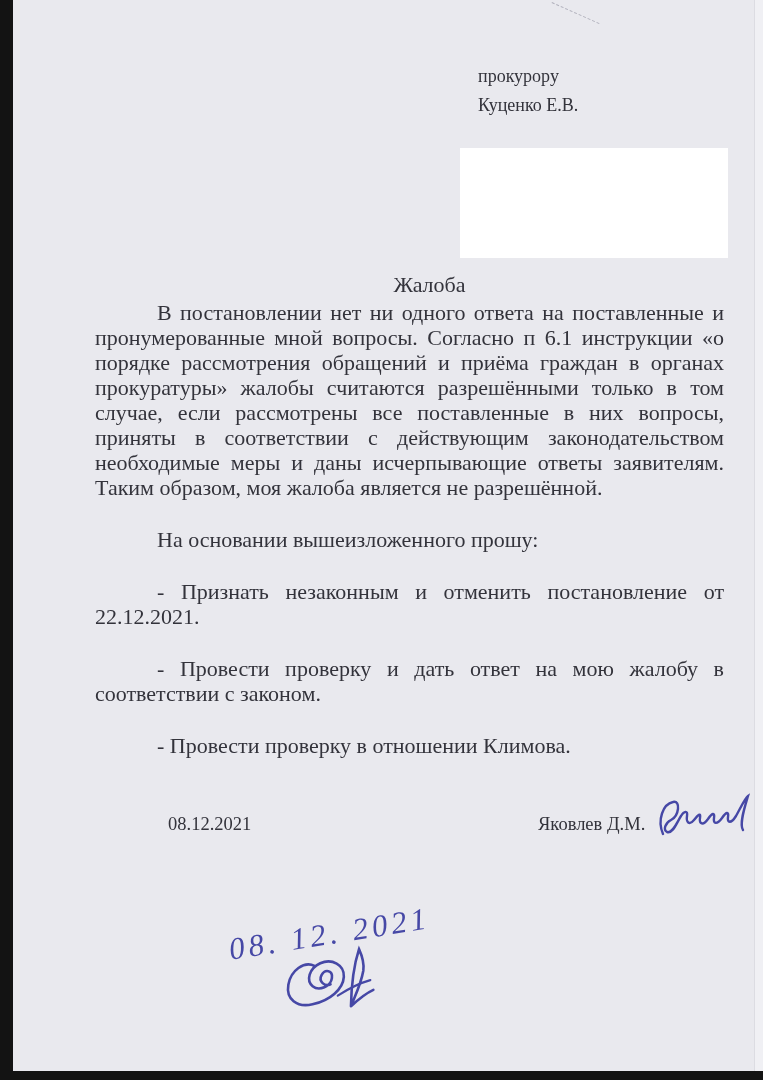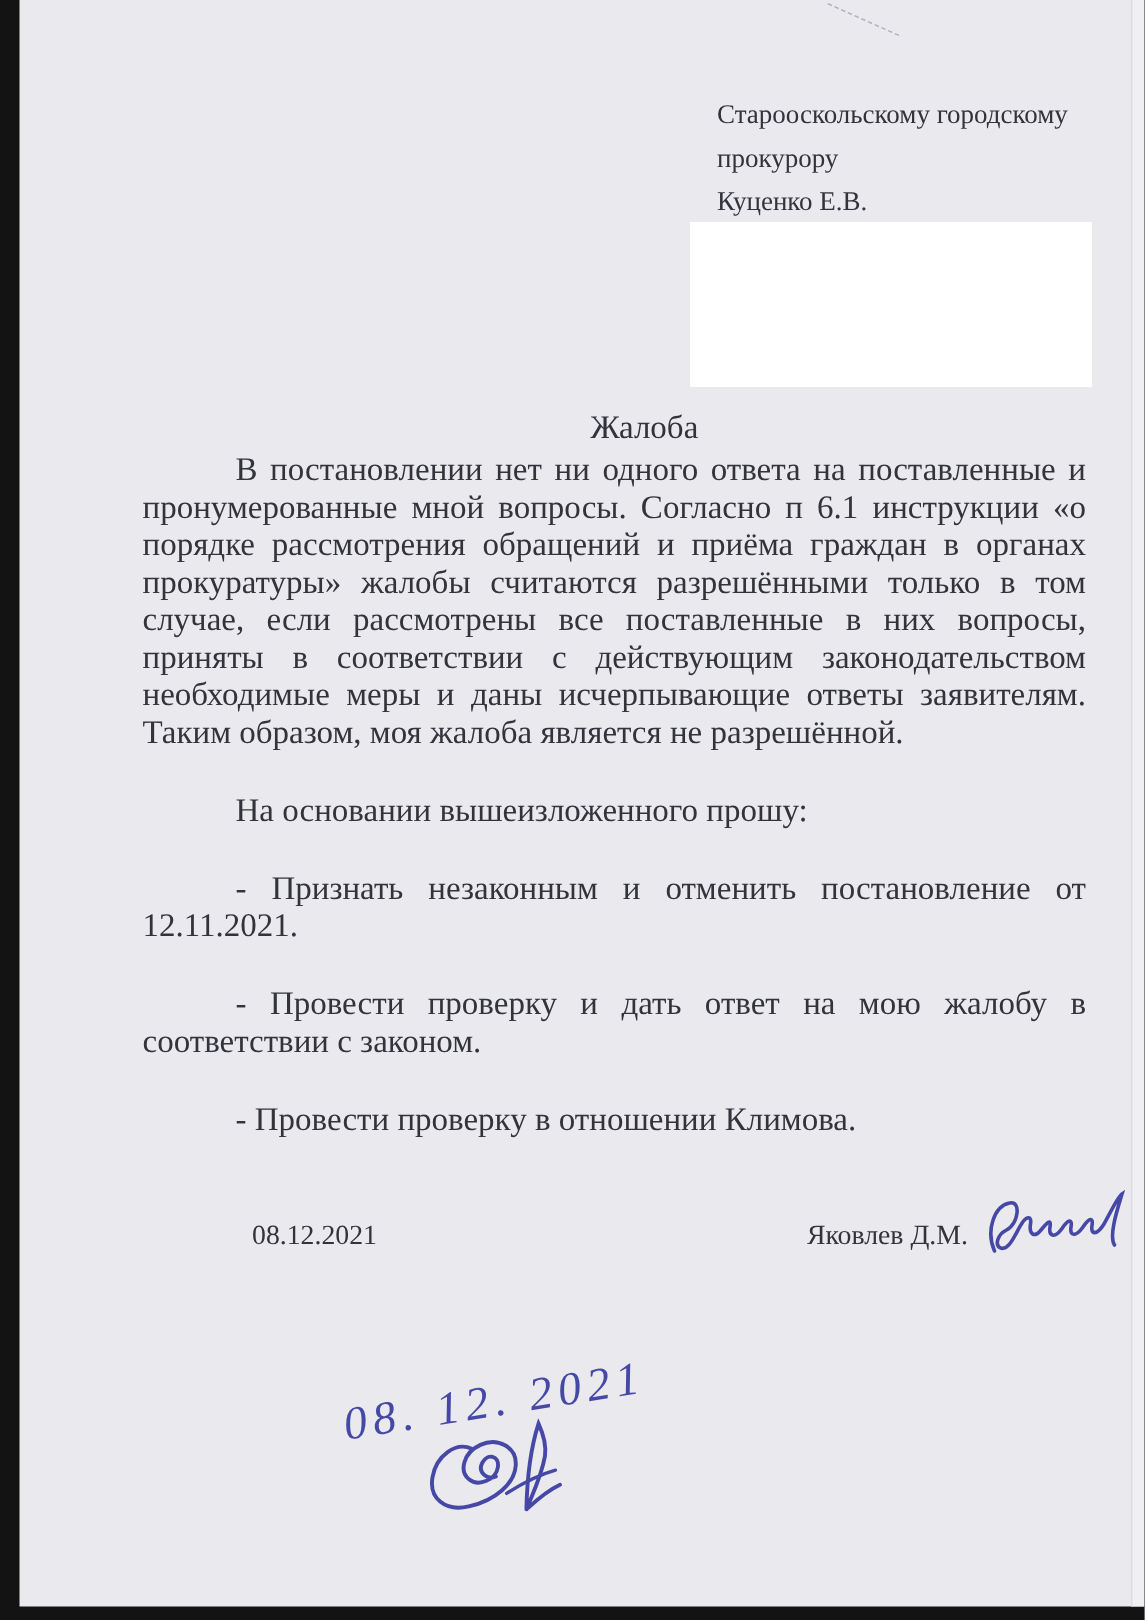--- a/index.html
+++ b/index.html
@@ -69,32 +69,31 @@
 <body>
 
 <div class="scan">
 
   <div class="edge-left"></div>
   <div class="edge-bottom"></div>
   <div class="edge-right"></div>
   <div class="scratch"></div>
 
   <div class="recipient">
-    <span>Старооскольскому городскому</span>
     <span>прокурору</span>
     <span>Куценко Е.В.</span>
   </div>
 
   <div class="redaction"></div>
 
   <div class="doc-body">
     <div class="title">Жалоба</div>
     <p class="para">В постановлении нет ни одного ответа на поставленные и пронумерованные мной вопросы. Согласно п 6.1 инструкции «о порядке рассмотрения обращений и приёма граждан в органах прокуратуры» жалобы считаются разрешёнными только в том случае, если рассмотрены все поставленные в них вопросы, приняты в соответствии с действующим законодательством необходимые меры и даны исчерпывающие ответы заявителям. Таким образом, моя жалоба является не разрешённой.</p>
     <p class="para spaced">На основании вышеизложенного прошу:</p>
-    <p class="para spaced">- Признать незаконным и отменить постановление от 12.11.2021.</p>
+    <p class="para spaced">- Признать незаконным и отменить постановление от 22.12.2021.</p>
     <p class="para spaced">- Провести проверку и дать ответ на мою жалобу в соответствии с законом.</p>
     <p class="para spaced">- Провести проверку в отношении Климова.</p>
   </div>
 
   <div class="footer-row">
     <span class="footer-date">08.12.2021</span>
     <span class="signatory">Яковлев Д.М.</span>
     <svg class="sig-ink" width="100" height="58" viewBox="0 0 100 58" fill="none">
       <path d="M10 44 C4 30 10 14 20 12 C28 10 26 26 18 30 C12 33 10 40 14 42 C20 44 24 32 28 26 C31 21 35 20 34 26 C33 32 36 36 41 30 C45 25 48 22 47 28 C46 34 50 36 55 29 C59 23 62 22 61 28 C60 34 64 35 69 28 C73 22 76 21 75 27 C74 33 78 34 83 26 C87 19 92 8 95 6 C92 16 86 34 90 40" stroke="#4648a6" stroke-width="2.4" stroke-linecap="round"></path>
     </svg>

